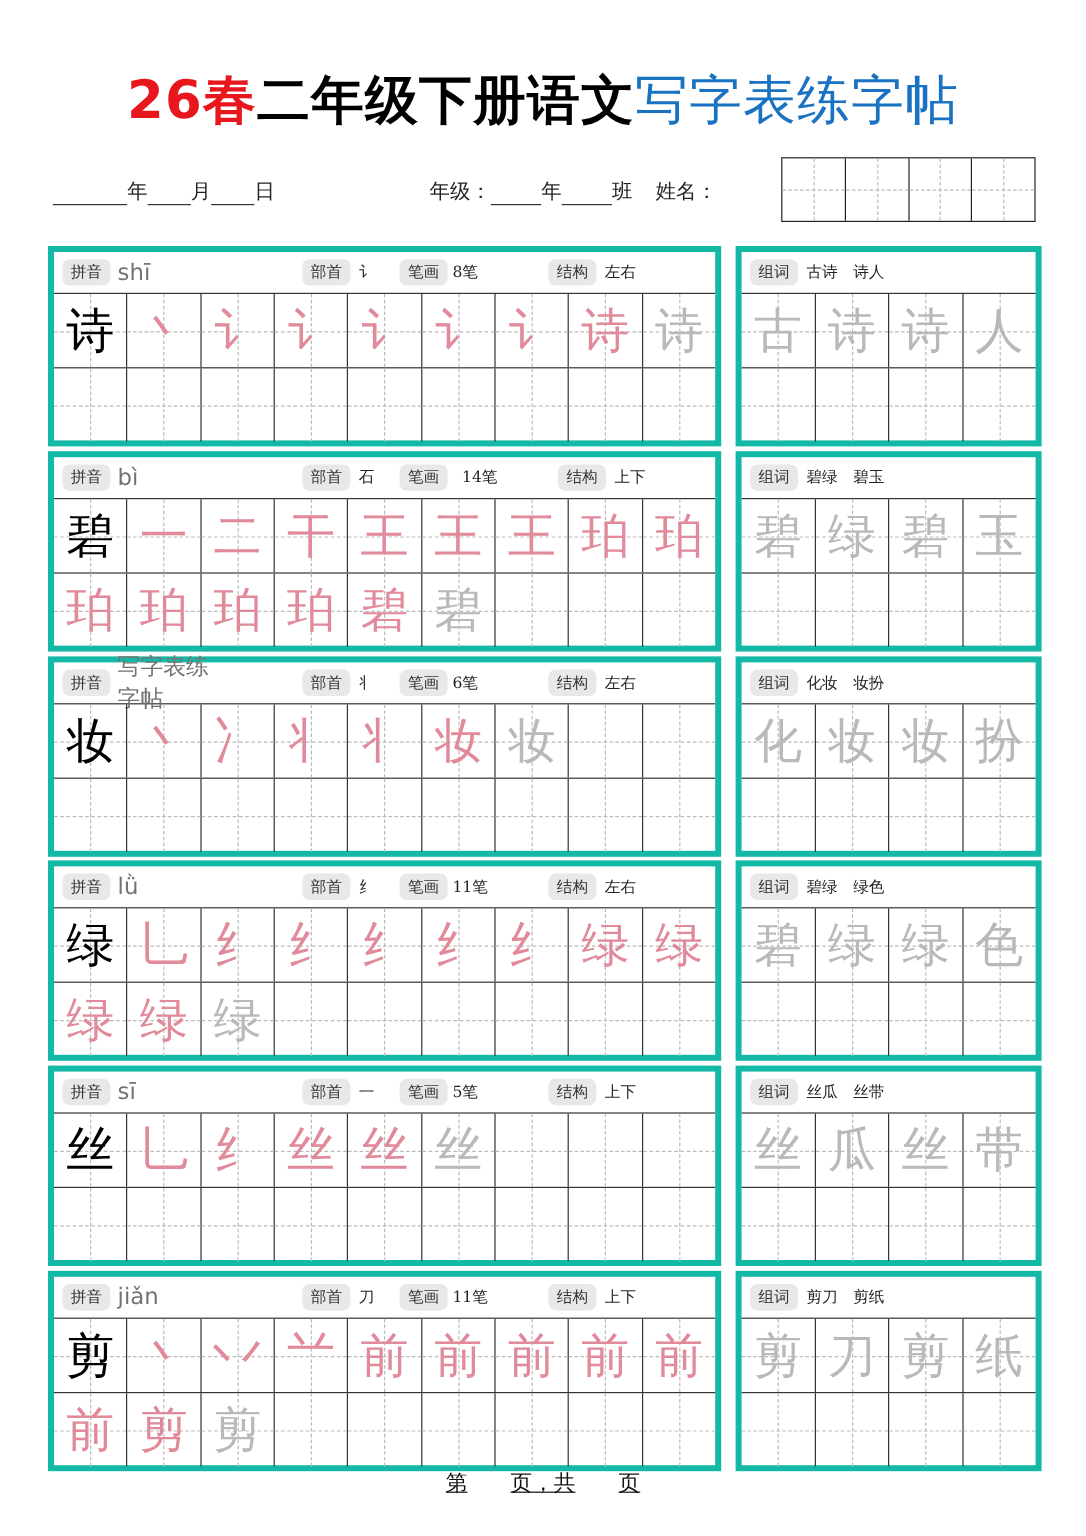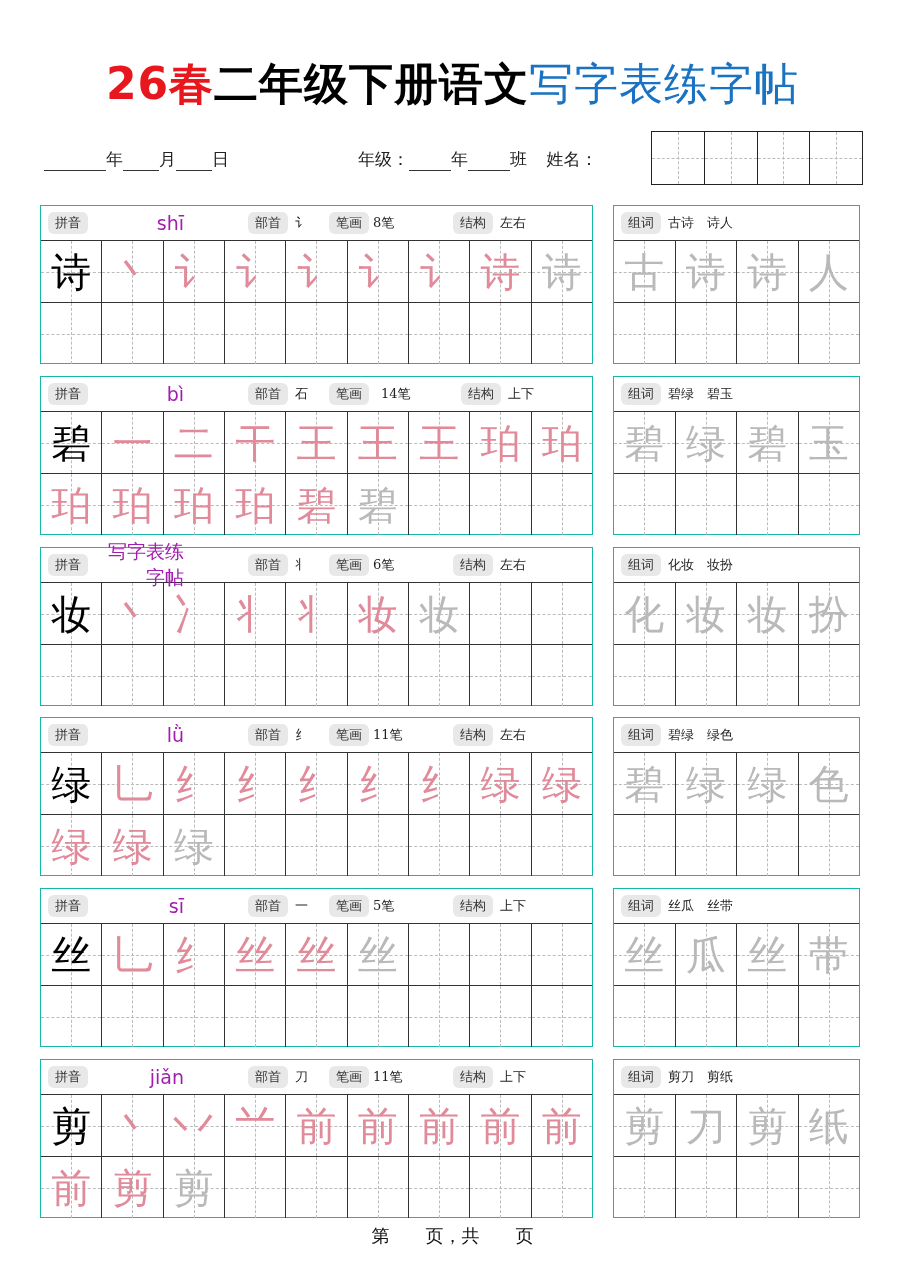--- a/index.html
+++ b/index.html
@@ -8,34 +8,34 @@
   .title .t-red{color:#e8171d;}
   .title .t-black{color:#000;}
   .title .t-blue{color:#1a73c2;font-weight:normal;}
   .info{position:absolute;top:148px;font-size:17px;color:#222;font-family:"DejaVu Sans",sans-serif;}
   .blank{display:inline-block;border-bottom:1px solid #333;height:18px;vertical-align:bottom;}
   .namebox{position:absolute;left:651px;top:131px;width:210px;height:52px;border:1px solid #222;display:flex;}
   .namebox .nc{flex:1;border-right:1px solid #222;position:relative;}
   .namebox .nc:last-child{border-right:none;}
   .dashv{position:absolute;left:50%;top:0;bottom:0;border-left:1px dashed #bbb;}
   .dashh{position:absolute;top:50%;left:0;right:0;border-top:1px dashed #bbb;}
-  .blk{position:absolute;border:1px solid #14b8a6;background:#fff;}
+  .blk{position:absolute;border:5px solid #14b8a6;background:#fff;}
   .bhead{height:34px;border-bottom:1px solid #333;display:flex;align-items:center;position:relative;}
   .tag{background:#e8e8e8;border-radius:6px;font-size:13px;color:#333;padding:2px 7px;font-family:"DejaVu Serif",serif;}
   .hval{font-size:13px;color:#222;margin-left:7px;font-family:"DejaVu Serif",serif;}
-  .pinyin{font-size:19px;color:#a21caf;margin-left:6px;font-family:"DejaVu Sans",sans-serif;text-align:right;}
+  .pinyin{font-size:19px;color:#737373;margin-left:6px;font-family:"DejaVu Sans",sans-serif;}
   .grow{display:flex;height:61px;border-bottom:1px solid #333;}
   .grow:last-child{border-bottom:none;}
   .cell{flex:1;border-right:1px solid #333;position:relative;display:flex;align-items:center;justify-content:center;}
   .cell:last-child{border-right:none;}
   .ch{position:relative;z-index:1;font-size:40px;line-height:1;font-family:"DejaVu Serif",serif;}
   .ch.main{color:#000;}
   .ch.trace{color:#b9b9b9;}
   .ch.stroke{color:#e08a9a;}
-  .footer{position:absolute;top:1224px;left:0;width:905px;text-align:center;font-size:18px;font-family:"DejaVu Sans",sans-serif;}
+  .footer{position:absolute;top:1224px;left:0;width:905px;text-align:center;font-size:18px;font-family:"DejaVu Sans",sans-serif;text-decoration:underline;}
   .footer span{margin:0 18px;}
 </style>
 </head>
 <body>
 
 <div class="title">
   <span class="t-red">26春</span><span class="t-black">二年级下册语文</span><span class="t-blue">写字表练字帖</span>
 </div>
 
 <div class="info" style="left:44px;">

